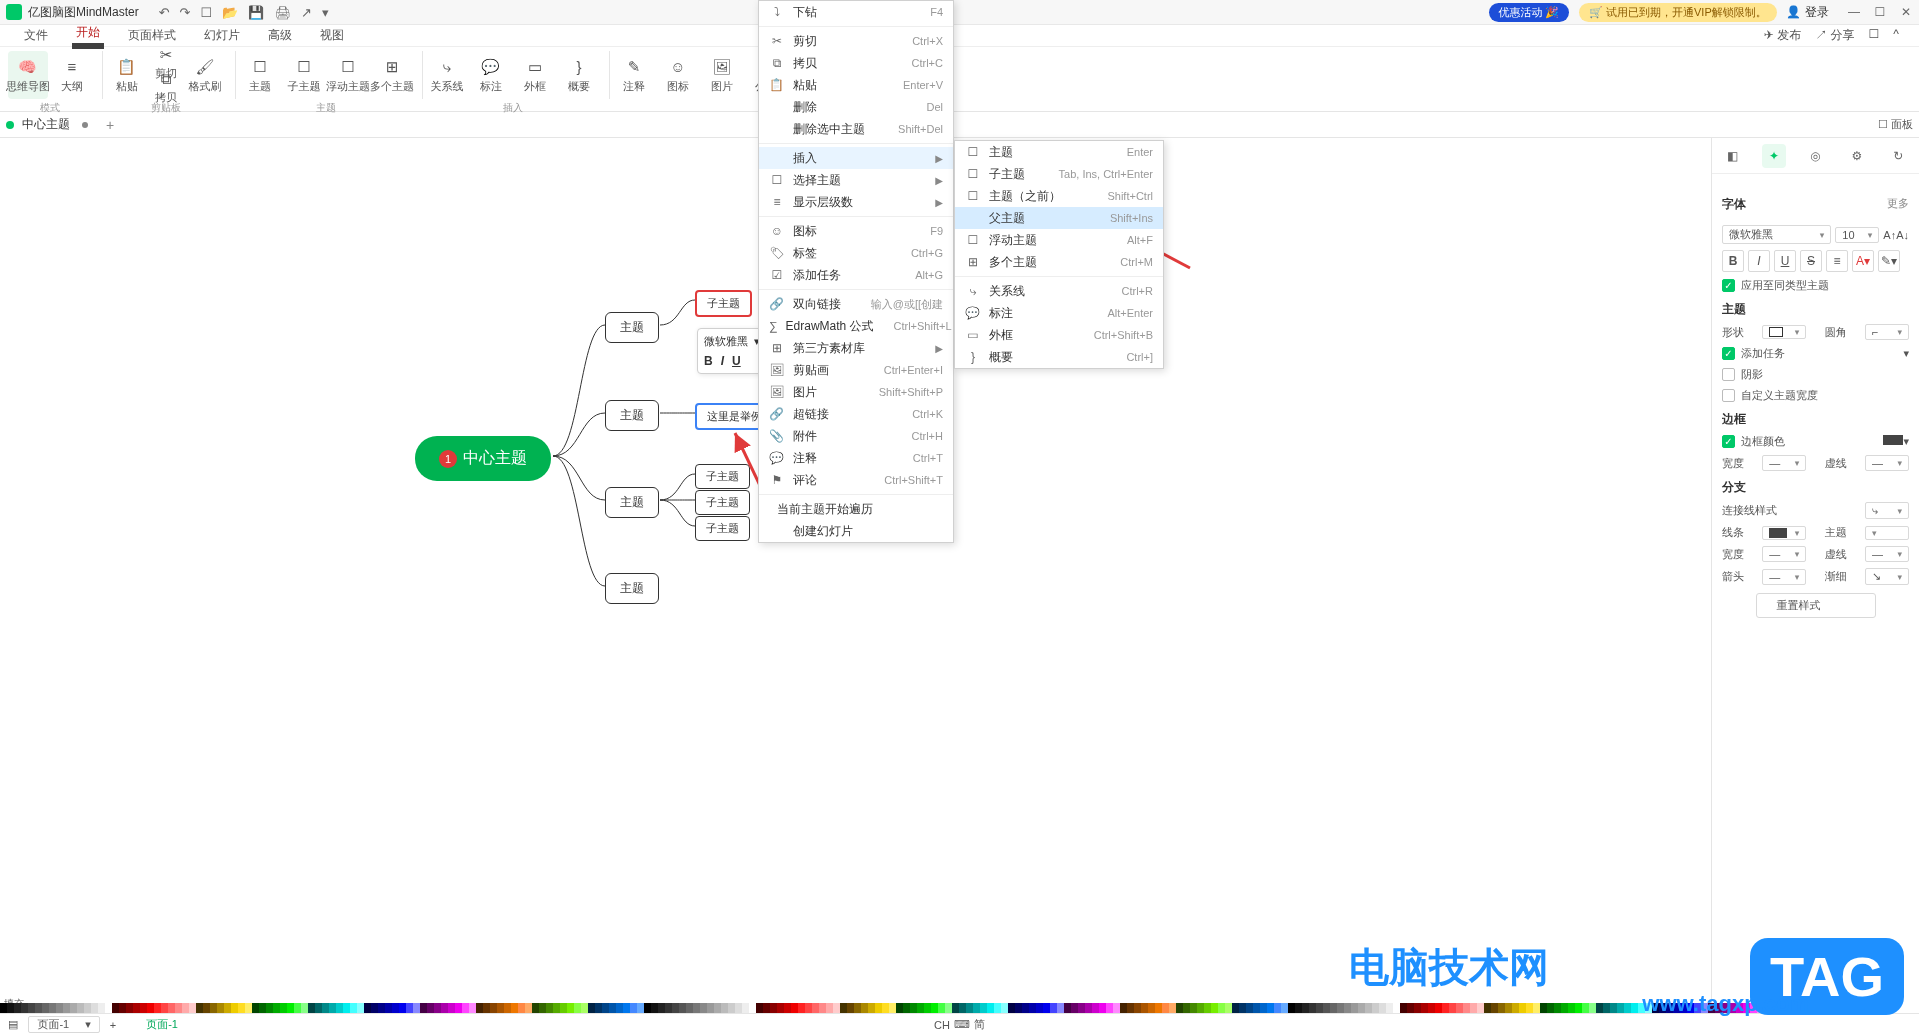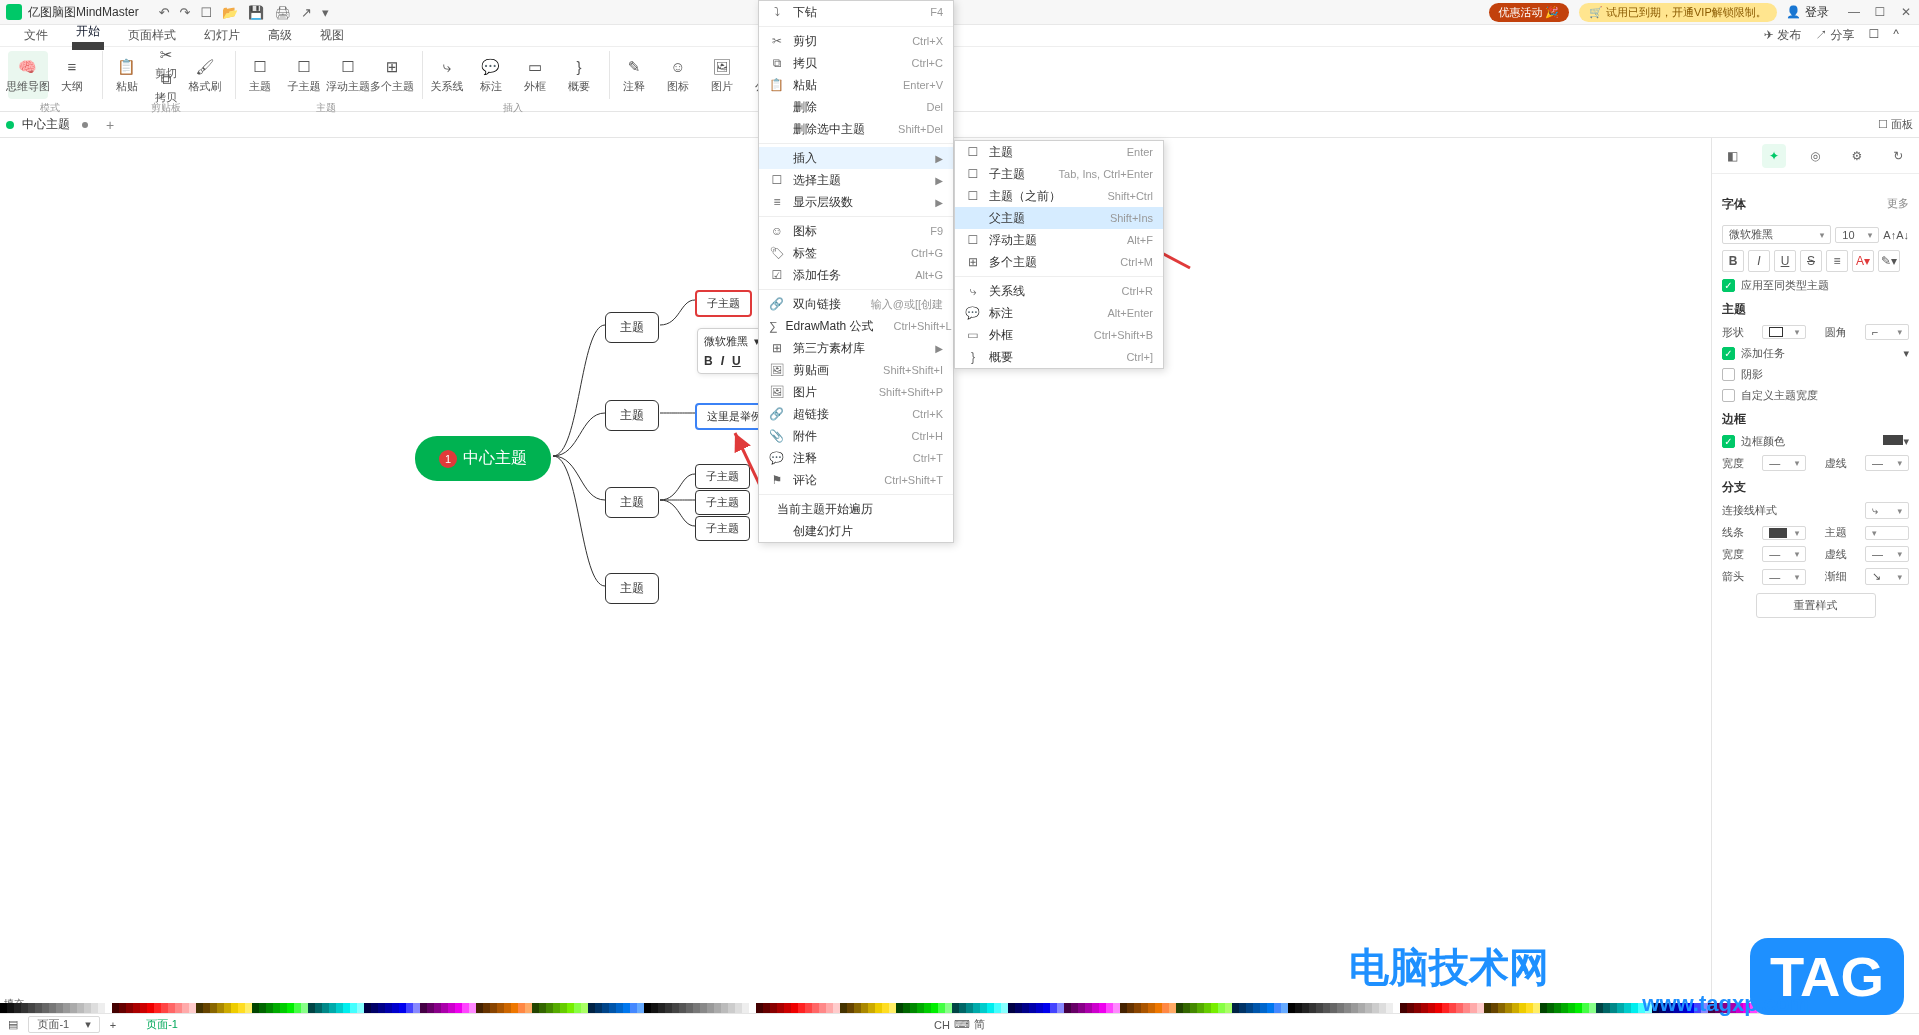--- a/index.html
+++ b/index.html
@@ -5,29 +5,29 @@
 *{margin:0;padding:0;box-sizing:border-box;font-family:"Microsoft YaHei",Arial,sans-serif;}
 body{background:#fff;overflow:hidden;width:1919px;height:1035px;position:relative;font-size:12px;color:#333;}
 
 .titlebar{height:25px;background:#f7f7f7;display:flex;align-items:center;padding:0 6px;border-bottom:1px solid #e8e8e8;}
 .titlebar .logo{width:16px;height:16px;background:#00c868;border-radius:3px;margin-right:6px;}
 .titlebar .app-name{font-size:12px;color:#333;}
 .titlebar .qat{display:flex;gap:10px;margin-left:20px;}
 .titlebar .qat span{color:#666;cursor:pointer;font-size:13px;}
 .titlebar .right{margin-left:auto;display:flex;align-items:center;gap:10px;}
 .pill{border-radius:11px;padding:2px 10px;font-size:11px;display:flex;align-items:center;gap:3px;}
-.pill.red{background:#c2410c;color:#fff;}
+.pill.red{background:#1d4ed8;color:#fff;}
 .pill.yellow{background:#ffe58f;color:#8a5a00;}
 .titlebar .plain{color:#333;}
 .win-controls{display:flex;gap:12px;margin-left:8px;}
 .win-controls span{width:14px;height:14px;display:inline-flex;align-items:center;justify-content:center;color:#666;font-size:12px;}
 
 .menubar{height:22px;display:flex;align-items:center;gap:20px;padding:0 20px;border-bottom:1px solid #eee;}
 .menubar .item{font-size:12px;color:#555;padding:2px 4px;}
-.menubar .item.active{color:#0f172a;border-bottom:8px solid #404040;}
+.menubar .item.active{color:#b91c1c;border-bottom:6px solid #404040;}
 .menubar .right-area{margin-left:auto;display:flex;gap:14px;color:#555;}
 
 .ribbon{height:65px;border-bottom:1px solid #e5e5e5;display:flex;align-items:flex-start;padding:4px 8px 0 8px;}
 .ribbon .group{display:flex;flex-direction:column;align-items:center;margin-right:6px;}
 .ribbon .group .row{display:flex;gap:4px;}
 .ribbon .btn{display:flex;flex-direction:column;align-items:center;justify-content:center;width:40px;height:48px;cursor:pointer;}
 .ribbon .btn.small{width:30px;height:24px;}
 .ribbon .btn .ic{width:20px;height:20px;display:flex;align-items:center;justify-content:center;color:#555;font-size:15px;}
 .ribbon .btn .lbl{font-size:11px;color:#555;margin-top:2px;white-space:nowrap;}
 .ribbon .sep{width:1px;background:#e5e5e5;height:48px;margin:0 4px;}
@@ -49,21 +49,21 @@
 .rp-body{padding:8px 10px;overflow:auto;font-size:11px;color:#555;}
 .rp-section-title{font-size:12px;color:#333;font-weight:600;margin:8px 0 6px;}
 .rp-line{display:flex;align-items:center;justify-content:space-between;margin:6px 0;}
 .rp-line .sel{border:1px solid #d9d9d9;border-radius:2px;padding:1px 6px;display:flex;align-items:center;gap:4px;min-width:44px;justify-content:space-between;font-size:11px;}
 .rp-line .sel .caret{font-size:9px;color:#888;}
 .btn-row{display:flex;gap:4px;}
 .btn-row .tbtn{width:22px;height:22px;border:1px solid #d9d9d9;border-radius:2px;display:flex;align-items:center;justify-content:center;font-size:12px;}
 .chk{display:flex;align-items:center;gap:6px;margin:6px 0;}
 .chk .box{width:13px;height:13px;border:1px solid #bbb;border-radius:2px;display:inline-flex;align-items:center;justify-content:center;}
 .chk .box.checked{background:#00c868;border-color:#00c868;color:#fff;font-size:10px;}
-.reset-btn{margin:8px auto;padding:4px 20px;border:1px solid #d9d9d9;border-radius:3px;text-align:center;width:120px;font-family:Liberation Serif, serif;}
+.reset-btn{margin:8px auto;padding:4px 20px;border:1px solid #d9d9d9;border-radius:3px;text-align:left;width:120px;font-family:Liberation Serif, serif;}
 
 .ctx{position:absolute;background:#fff;border:1px solid #d0d0d0;box-shadow:2px 2px 8px rgba(0,0,0,.15);font-size:12px;}
 .ctx .row{display:flex;align-items:center;height:22px;padding:0 10px;gap:8px;white-space:nowrap;}
 .ctx .row:hover,.ctx .row.hover{background:#e8f4ff;}
 .ctx .row.highlighted{background:#d6ecff;}
 .ctx .ic{width:16px;display:inline-flex;justify-content:center;color:#666;font-size:12px;}
 .ctx .lbl{flex:1;}
 .ctx .sc{color:#999;font-size:11px;min-width:70px;text-align:right;}
 .ctx .arrow{color:#888;font-size:10px;}
 .ctx .sep{height:1px;background:#eee;margin:3px 0;}
@@ -406,21 +406,21 @@
       <span class="sc">Ctrl+Shift+L</span>
     </div>
     <div class="row">
       <span class="ic">⊞</span>
       <span class="lbl">第三方素材库</span>
       <span class="arrow">▶</span>
     </div>
     <div class="row">
       <span class="ic">🖼</span>
       <span class="lbl">剪贴画</span>
-      <span class="sc">Shift+Shift+I</span>
+      <span class="sc">Ctrl+Enter+I</span>
     </div>
     <div class="row">
       <span class="ic">🖼</span>
       <span class="lbl">图片</span>
       <span class="sc">Shift+Shift+P</span>
     </div>
     <div class="row">
       <span class="ic">🔗</span>
       <span class="lbl">超链接</span>
       <span class="sc">Ctrl+K</span>

